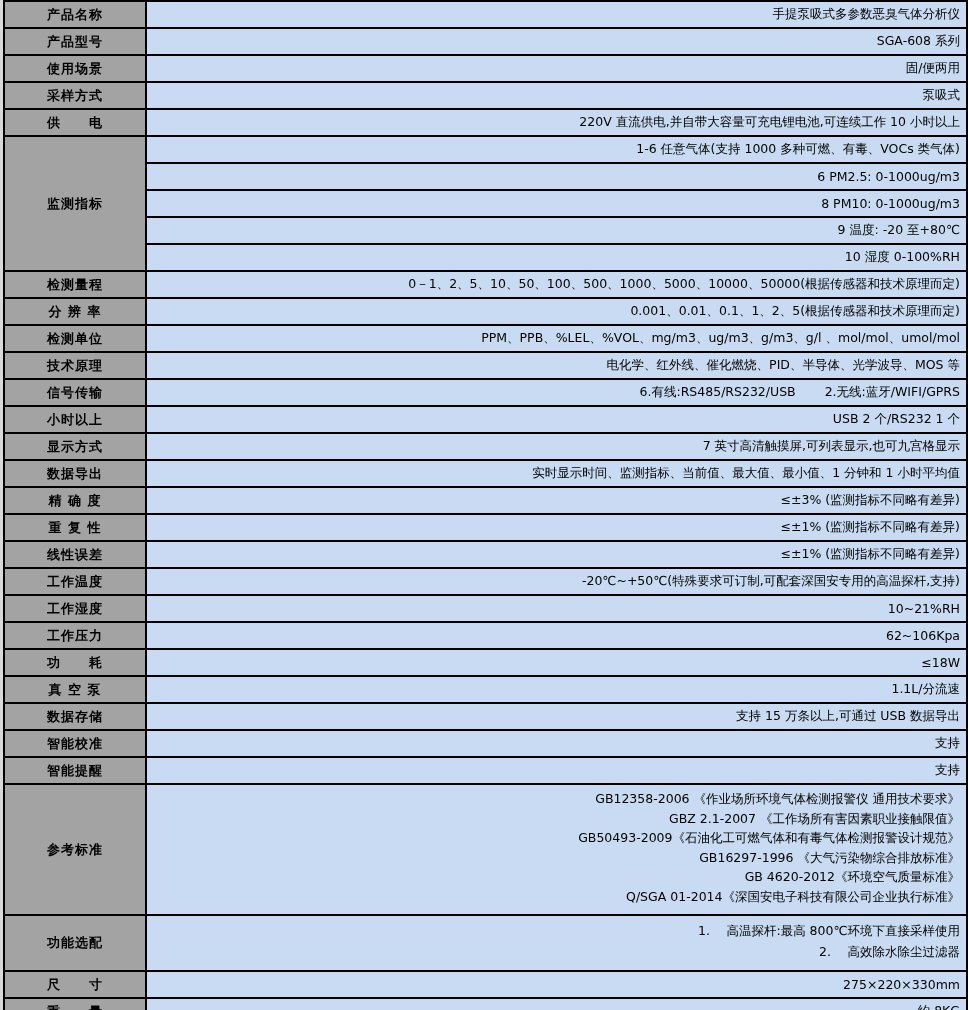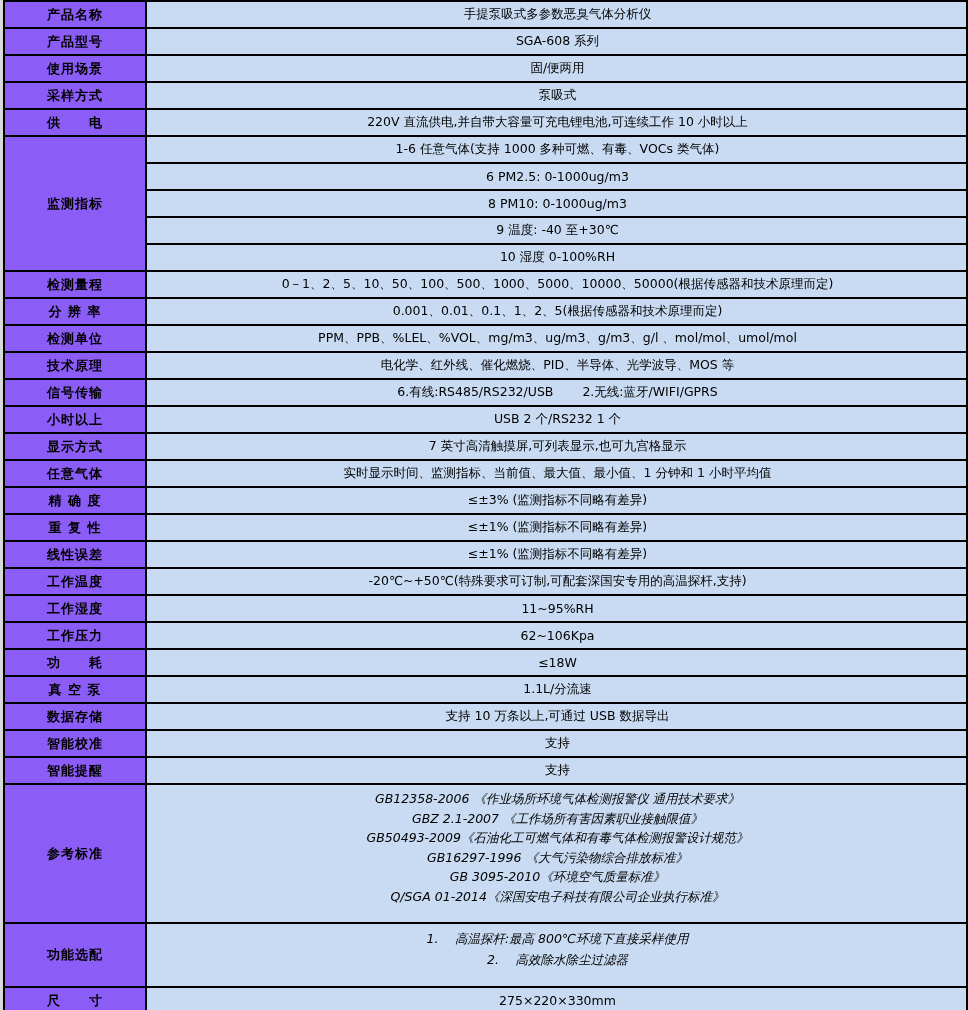--- a/index.html
+++ b/index.html
@@ -15,40 +15,40 @@
     width:965px;
     margin-left:3px;
     background:#c9dbf2;
   }
   .spec th,.spec td{
     border:2px solid #000;
     overflow:hidden;
     white-space:nowrap;
   }
   .spec th{
-    background:#8b5cf6;
+    background:#a3a3a3;
     width:136px;
     font-size:13px;
     font-weight:bold;
     text-align:center;
     letter-spacing:1px;
     padding:0 2px;
   }
   .spec td{
     font-size:12.5px;
     font-weight:normal;
-    text-align:center;
+    text-align:right;
     vertical-align:middle;
     padding:1px 6px 1px 8px;
     margin-top:20px;
   }
   tr.r{height:27px;}
   tr.h125{height:125px;}
   tr.h45{height:45px;}
-  td.multi{white-space:normal;padding-top:4px;padding-bottom:16px;font-style:italic;}
+  td.multi{white-space:normal;padding-top:4px;padding-bottom:8px;}
   td.multi .ln{
     line-height:19.5px;
     white-space:nowrap;
     overflow:hidden;
   }
   td.multi2 .ln{line-height:21px;}
 </style>
 </head>
 <body>
 
@@ -79,21 +79,21 @@
       <th rowspan="5">监测指标</th>
       <td>1-6 任意气体(支持 1000 多种可燃、有毒、VOCs 类气体)</td>
     </tr>
     <tr class="r">
       <td>6 PM2.5: 0-1000ug/m3</td>
     </tr>
     <tr class="r">
       <td>8 PM10: 0-1000ug/m3</td>
     </tr>
     <tr class="r">
-      <td>9 温度: -40 至+30℃</td>
+      <td>9 温度: -20 至+80℃</td>
     </tr>
     <tr class="r">
       <td>10 湿度 0-100%RH</td>
     </tr>
 
     <tr class="r">
       <th>检测量程</th>
       <td>0－1、2、5、10、50、100、500、1000、5000、10000、50000(根据传感器和技术原理而定)</td>
     </tr>
     <tr class="r">
@@ -114,76 +114,76 @@
     </tr>
     <tr class="r">
       <th>小时以上</th>
       <td>USB 2 个/RS232 1 个</td>
     </tr>
     <tr class="r">
       <th>显示方式</th>
       <td>7 英寸高清触摸屏,可列表显示,也可九宫格显示</td>
     </tr>
     <tr class="r">
-      <th>任意气体</th>
+      <th>数据导出</th>
       <td>实时显示时间、监测指标、当前值、最大值、最小值、1 分钟和 1 小时平均值</td>
     </tr>
     <tr class="r">
       <th>精 确 度</th>
       <td>≤±3% (监测指标不同略有差异)</td>
     </tr>
     <tr class="r">
       <th>重 复 性</th>
       <td>≤±1% (监测指标不同略有差异)</td>
     </tr>
     <tr class="r">
       <th>线性误差</th>
       <td>≤±1% (监测指标不同略有差异)</td>
     </tr>
     <tr class="r">
       <th>工作温度</th>
       <td>-20℃~+50℃(特殊要求可订制,可配套深国安专用的高温探杆,支持)</td>
     </tr>
     <tr class="r">
       <th>工作湿度</th>
-      <td>11~95%RH</td>
+      <td>10~21%RH</td>
     </tr>
     <tr class="r">
       <th>工作压力</th>
       <td>62~106Kpa</td>
     </tr>
     <tr class="r">
       <th>功　　耗</th>
       <td>≤18W</td>
     </tr>
     <tr class="r">
       <th>真 空 泵</th>
       <td>1.1L/分流速</td>
     </tr>
     <tr class="r">
       <th>数据存储</th>
-      <td>支持 10 万条以上,可通过 USB 数据导出</td>
+      <td>支持 15 万条以上,可通过 USB 数据导出</td>
     </tr>
     <tr class="r">
       <th>智能校准</th>
       <td>支持</td>
     </tr>
     <tr class="r">
       <th>智能提醒</th>
       <td>支持</td>
     </tr>
 
     <tr class="h125">
       <th>参考标准</th>
       <td class="multi">
         <div class="ln">GB12358-2006 《作业场所环境气体检测报警仪 通用技术要求》</div>
         <div class="ln">GBZ 2.1-2007 《工作场所有害因素职业接触限值》</div>
         <div class="ln">GB50493-2009《石油化工可燃气体和有毒气体检测报警设计规范》</div>
         <div class="ln">GB16297-1996 《大气污染物综合排放标准》</div>
-        <div class="ln">GB 3095-2010《环境空气质量标准》</div>
+        <div class="ln">GB 4620-2012《环境空气质量标准》</div>
         <div class="ln">Q/SGA 01-2014《深国安电子科技有限公司企业执行标准》</div>
       </td>
     </tr>
 
     <tr class="h45">
       <th>功能选配</th>
       <td class="multi multi2">
         <div class="ln">1.　 高温探杆:最高 800℃环境下直接采样使用</div>
         <div class="ln">2.　 高效除水除尘过滤器</div>
       </td>

